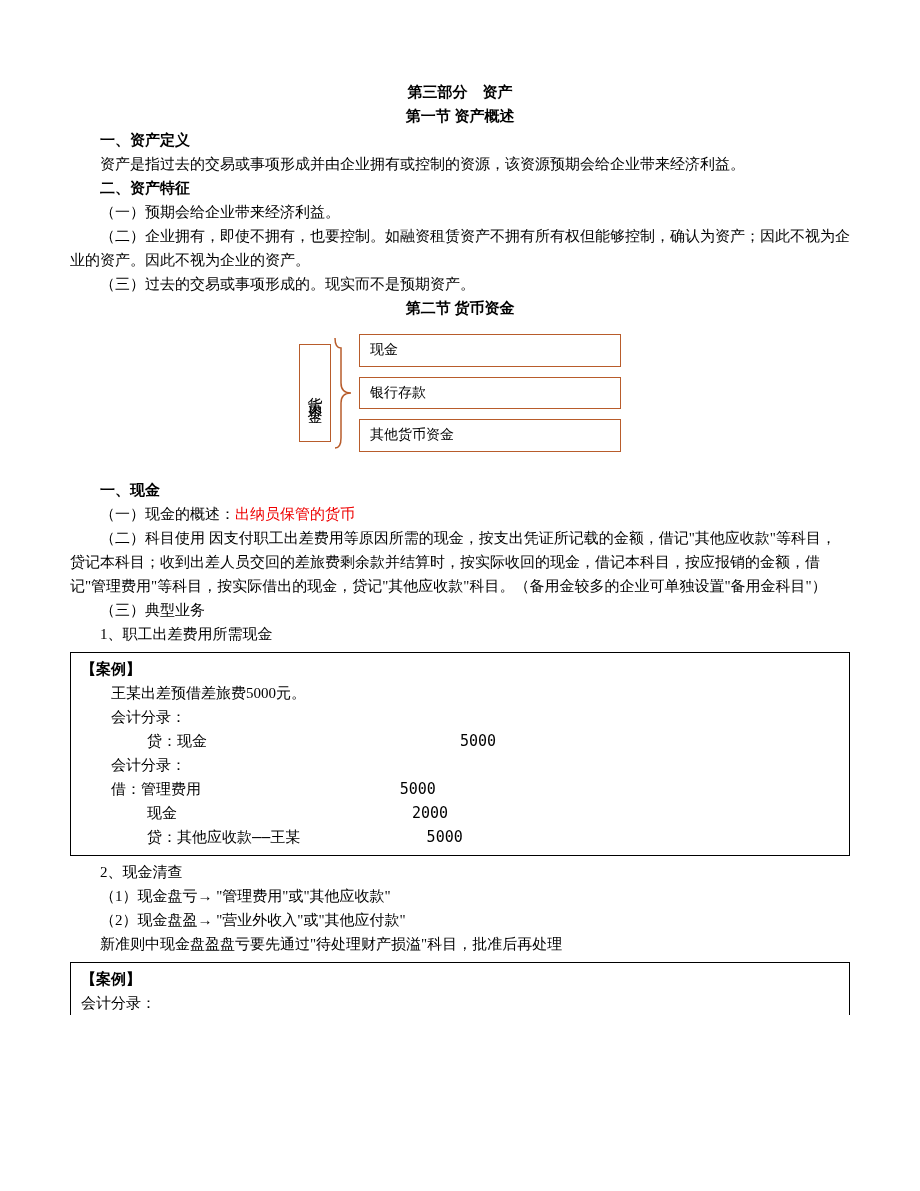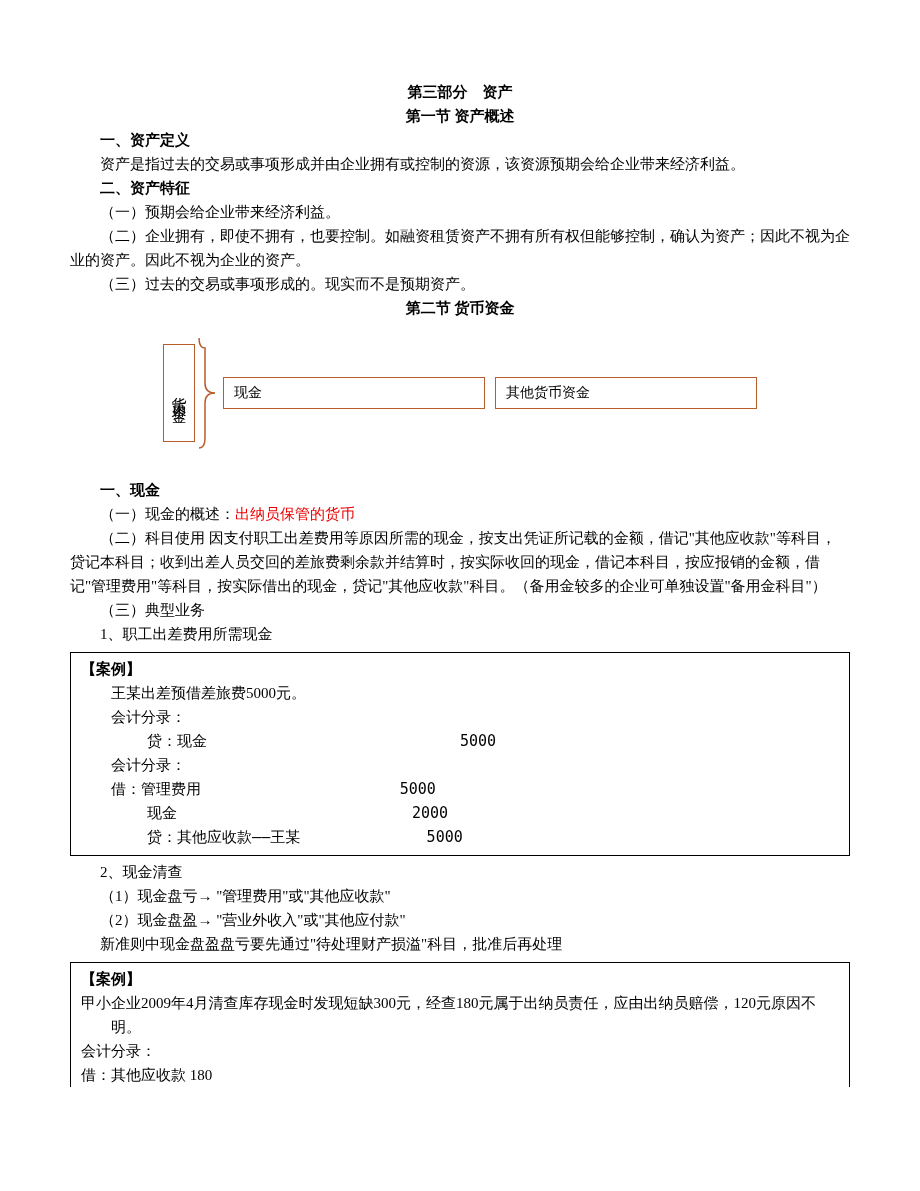--- a/index.html
+++ b/index.html
@@ -41,21 +41,21 @@
     line-height: 1.2;
   }
   .brace {
     color: #b85c2b;
     font-size: 14px;
     line-height: 1;
     margin: 0 2px 0 0;
   }
   .diag-right {
     display: flex;
-    flex-direction: row;
+    flex-direction: column;
     gap: 10px;
   }
   .diag-box {
     border: 1px solid #b85c2b;
     padding: 4px 10px;
     width: 240px;
     font-size: 14px;
   }
 
   
@@ -89,20 +89,21 @@
 
 <p class="center bold">第二节 货币资金</p>
 
 <div class="diagram">
   <div class="diag-left">货币资金</div>
   <svg class="brace" width="26" height="130" viewBox="0 0 26 130">
     <path d="M4 10 Q4 20 10 20 L10 55 Q10 65 20 65 Q10 65 10 75 L10 110 Q10 120 4 120" fill="none" stroke="#b85c2b" stroke-width="1.5"></path>
   </svg>
   <div class="diag-right">
     <div class="diag-box">现金</div>
+    <div class="diag-box">银行存款</div>
     <div class="diag-box">其他货币资金</div>
   </div>
 </div>
 
 <p class="bold indent">一、现金</p>
 <p class="indent">
   <span>（一）现金的概述：</span><span class="red">出纳员保管的货币</span>
 </p>
 <p class="indent">（二）科目使用 因支付职工出差费用等原因所需的现金，按支出凭证所记载的金额，借记"其他应收款"等科目，贷记本科目；收到出差人员交回的差旅费剩余款并结算时，按实际收回的现金，借记本科目，按应报销的金额，借记"管理费用"等科目，按实际借出的现金，贷记"其他应收款"科目。（备用金较多的企业可单独设置"备用金科目"）</p>
 <p class="indent">（三）典型业务</p>
@@ -119,16 +120,14 @@
   <p class="row ind1">    贷：其他应收款——王某              5000</p>
 </div>
 
 <p class="indent">2、现金清查</p>
 <p class="indent">（1）现金盘亏→ "管理费用"或"其他应收款"</p>
 <p class="indent">（2）现金盘盈→ "营业外收入"或"其他应付款"</p>
 <p class="indent">新准则中现金盘盈盘亏要先通过"待处理财产损溢"科目，批准后再处理</p>
 
 <div class="case-box-open">
   <p class="bold">【案例】</p>
-  <p class="ind1" style="text-indent:-2em;padding-left:2em;">甲小企业2009年4月清查库存现金时发现短缺300元，经查180元属于出纳员责任，应由出纳员赔偿，120元原因不明。</p>
   <p class="ind1">会计分录：</p>
-  <p class="row ind1">借：其他应收款                    180</p>
 </div>
 
 </body></html>

